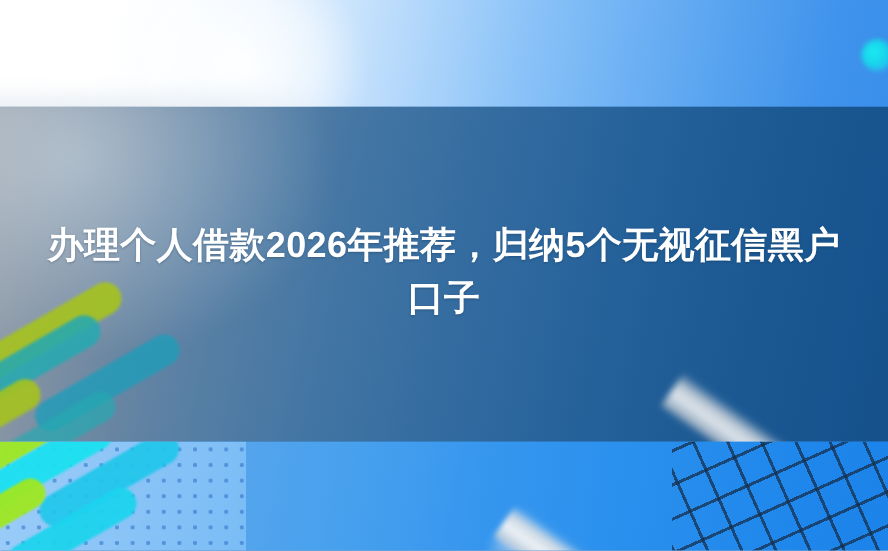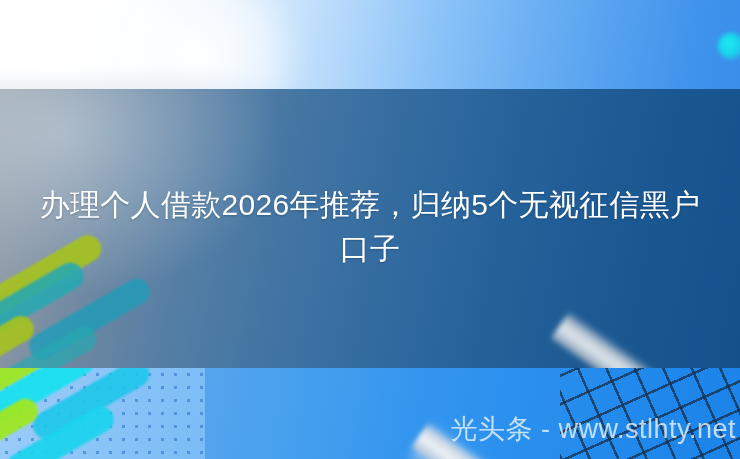--- a/index.html
+++ b/index.html
@@ -184,21 +184,21 @@
 
   
   .title {
     position: absolute;
     left: 30px; top: 183px;
     width: 680px;
     text-align: center;
     color: #ffffff;
     font-size: 30px;
     line-height: 44px;
-    font-weight: 400;
+    font-weight: 700;
     letter-spacing: 0.3px;
     white-space: pre-line;
     text-shadow: 0 1px 2px rgba(10,35,60,0.30);
   }
 
   
   .watermark {
     position: absolute;
     left: 0; top: 412px;
     width: 736px;
@@ -242,15 +242,14 @@
       <div class="bbar bbar-a"></div>
       <div class="bbar bbar-b"></div>
       <div class="bbar bbar-c"></div>
       <div class="bbar bbar-d"></div>
       <div class="bbar bbar-e"></div>
     </div>
   </div>
 
   <div class="title">办理个人借款2026年推荐，归纳5个无视征信黑户口子</div>
 
-  <div class="watermark">光头条 - www.stlhty.net</div>
 
 </div>
 
 </body></html>

